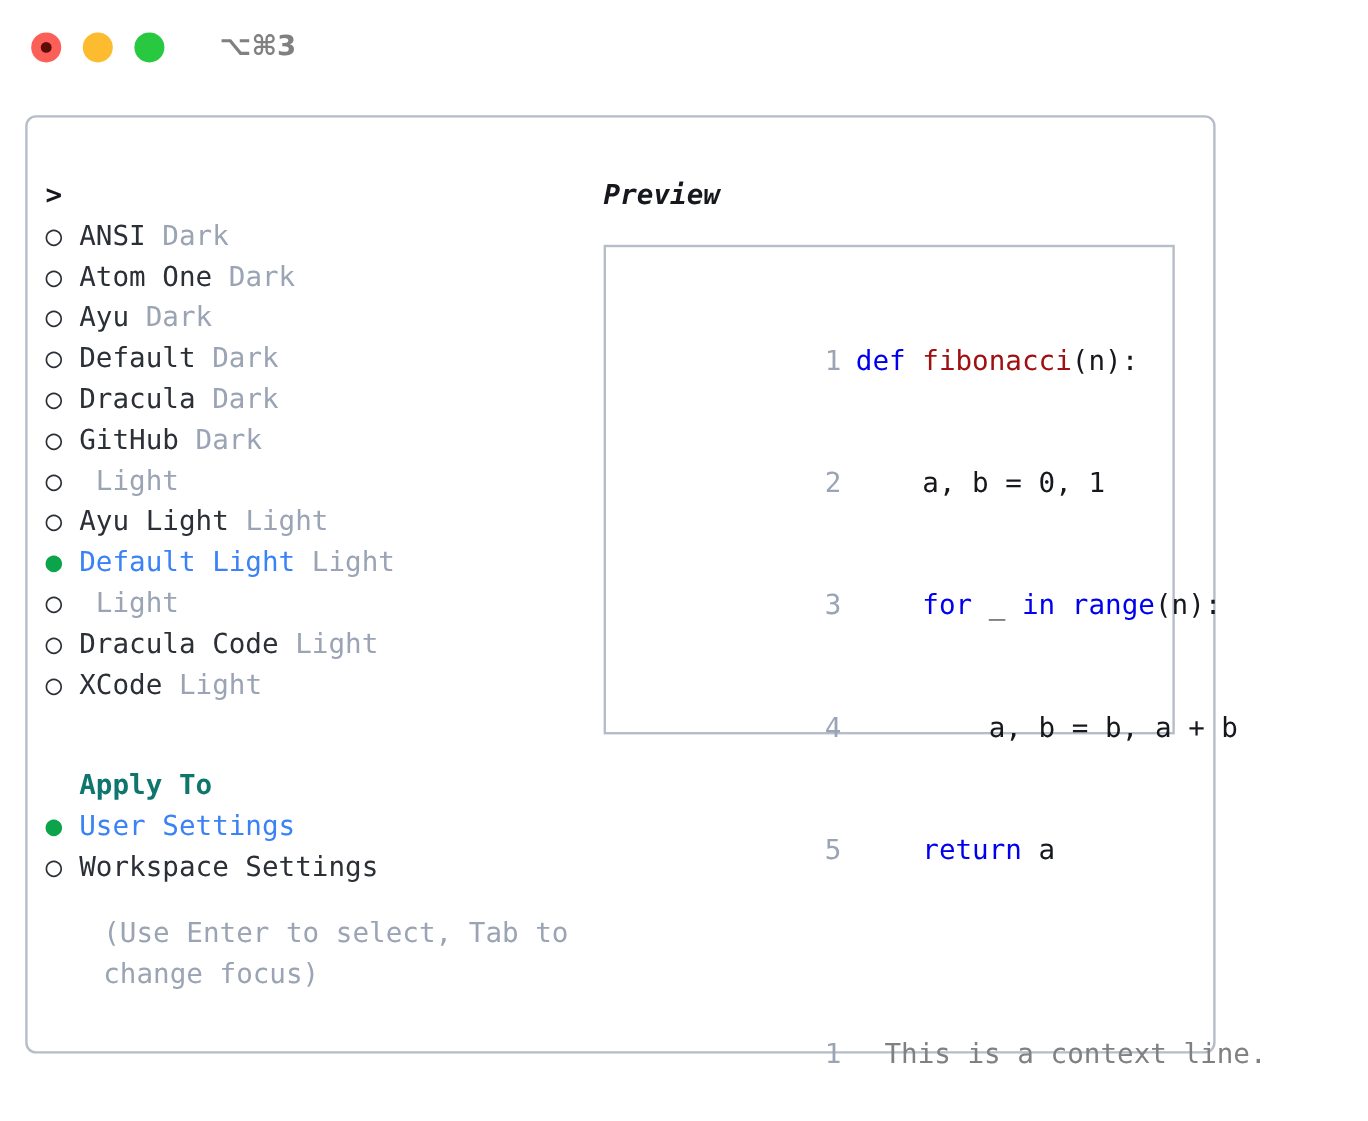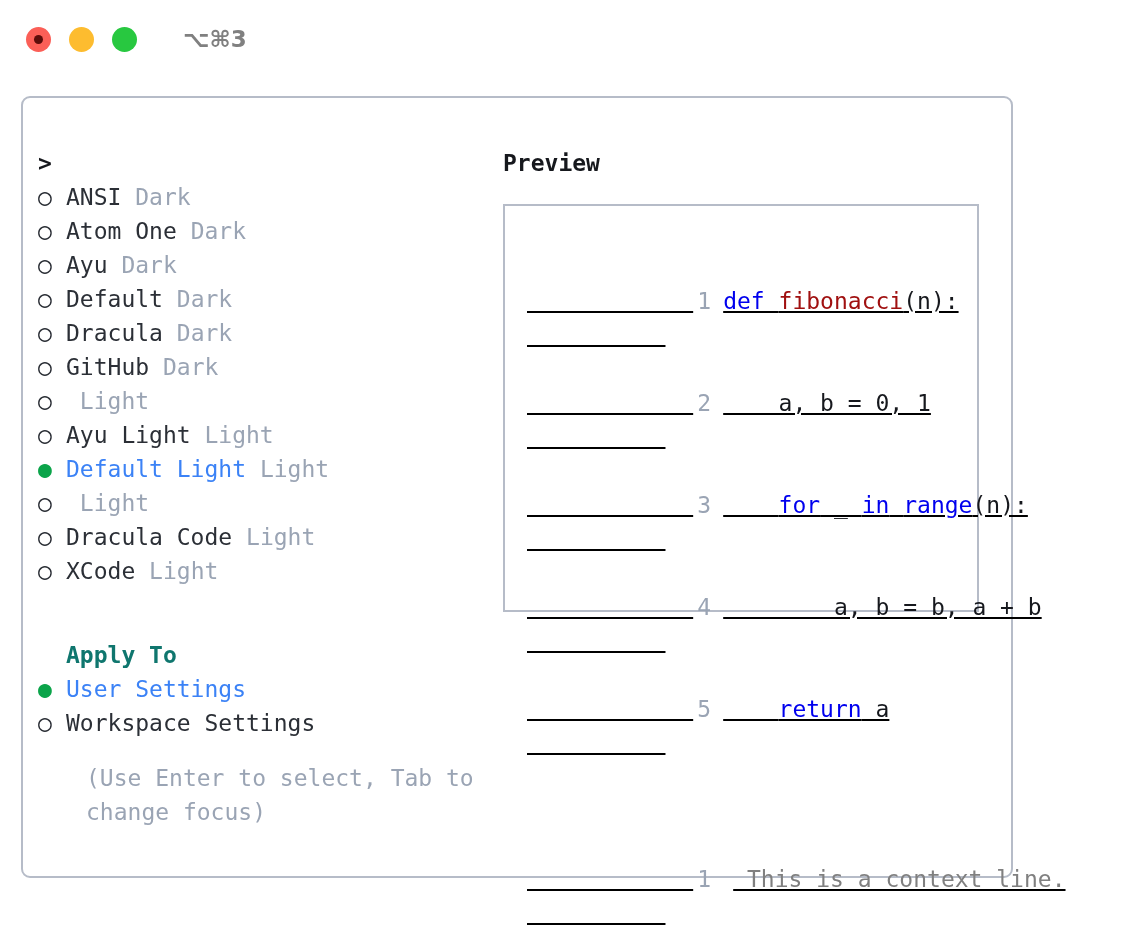--- a/index.html
+++ b/index.html
@@ -147,35 +147,35 @@
     left: 480px;
     top: 48px;
     width: 490px;
   }
   .preview-title {
     font-size: 23px;
     font-weight: bold;
     color: #16181d;
     line-height: 34px;
     margin-bottom: 24px;
+    font-style: italic;
   }
   .preview-box {
     width: 476px;
     height: 408px;
     border: 2px solid #b6bcc8;
     box-sizing: border-box;
     background: #ffffff;
     padding: 44px 0 0 0;
   }
   .code-line {
     font-size: 23px;
     line-height: 34px;
     white-space: pre;
-    padding-left: 22px;
-    text-decoration: underline;
+    padding-left: 12px;
   }
   .lineno {
     display: inline-block;
     width: 18px;
     text-align: right;
     color: #9aa4b4;
     margin-right: 12px;
   }
   .tok-kw   { color: #0000ee; }
   .tok-fn   { color: #a01010; }

